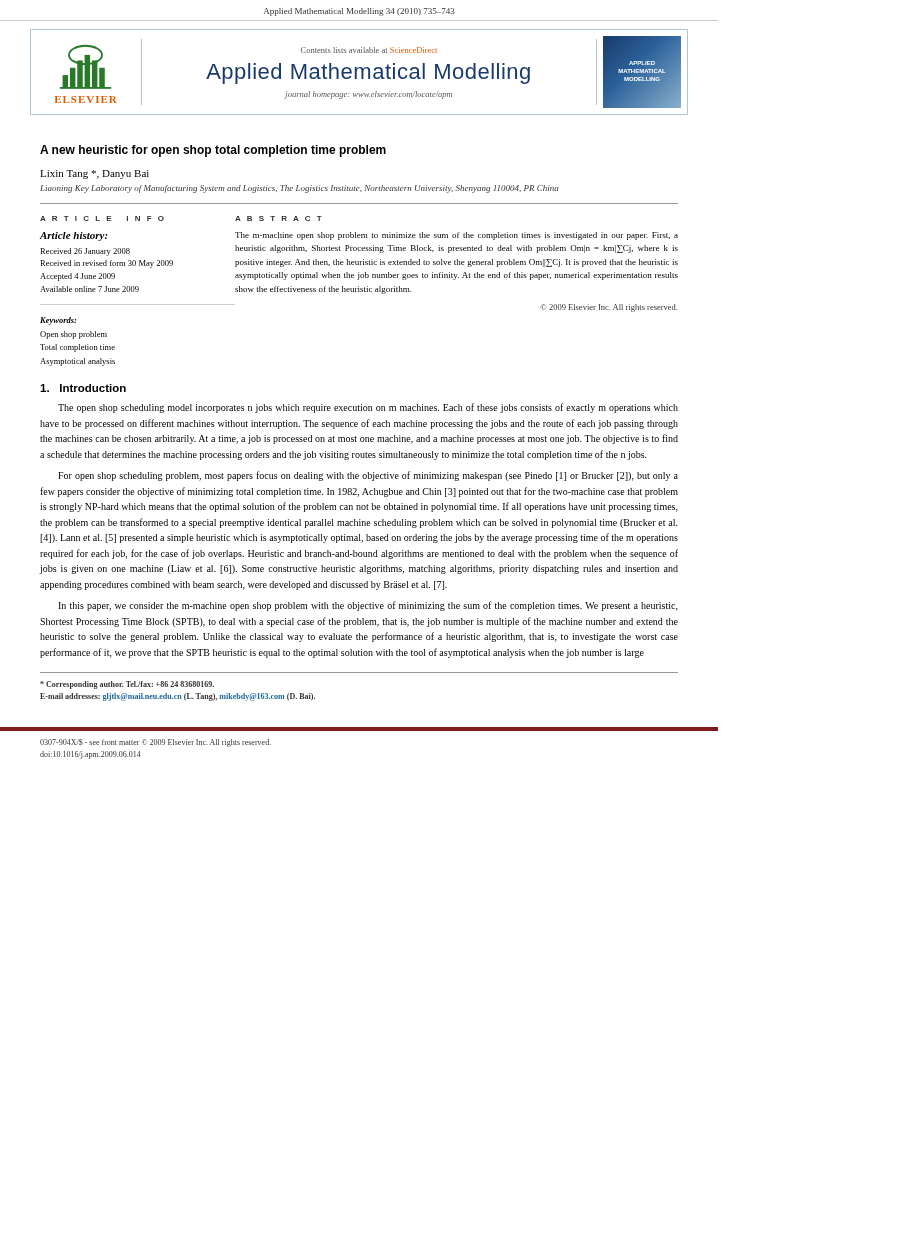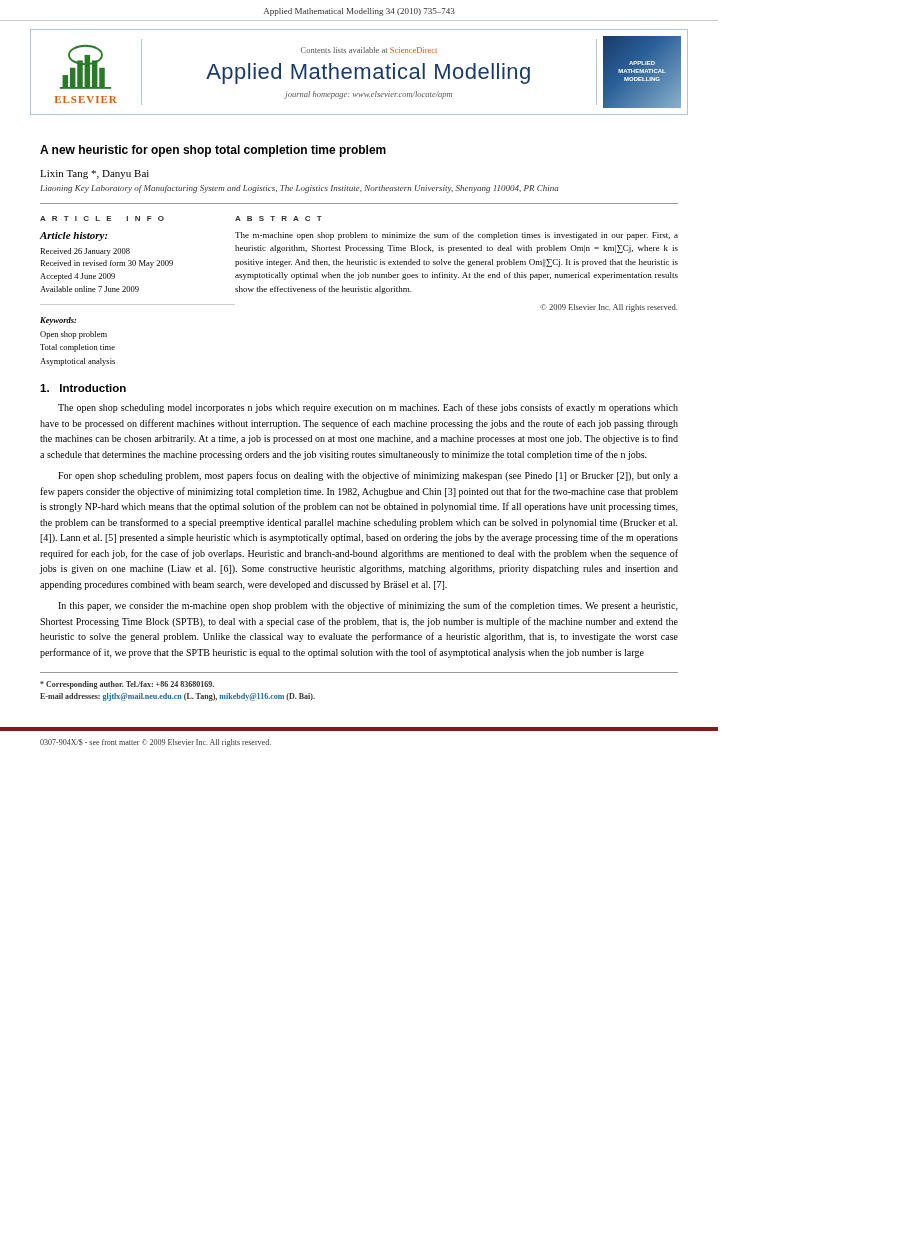--- a/index.html
+++ b/index.html
@@ -341,24 +341,25 @@
     </div>
 
     <div class="body-text">In this paper, we consider the m-machine open shop problem with the objective of minimizing the sum of the completion times. We present a heuristic, Shortest Processing Time Block (SPTB), to deal with a special case of the problem, that is, the job number is multiple of the machine number and extend the heuristic to solve the general problem. Unlike the classical way to evaluate the performance of a heuristic algorithm, that is, to investigate the worst case performance of it, we prove that the SPTB heuristic is equal to the optimal solution with the tool of asymptotical analysis when the job number is large</div>
 
     <div class="footnote-section">
       <div class="footnote-line">* Corresponding author. Tel./fax: +86 24 83680169.</div>
       <div class="footnote-line">
         <span>E-mail addresses: </span>
         <a class="footnote-link">gljtlx@mail.neu.edu.cn</a>
         <span> (L. Tang), </span>
-        <a class="footnote-link">mikebdy@116.com</a>
+        <a class="footnote-link">mikebdy@163.com</a>
         <span> (D. Bai).</span>
       </div>
     </div>
 
   </div>
 
   <div class="bottom-bar">
     <div class="bottom-bar-text">0307-904X/$ - see front matter © 2009 Elsevier Inc. All rights reserved.</div>
+    <div class="bottom-bar-text">doi:10.1016/j.apm.2009.06.014</div>
   </div>
 
 </div>
 
 </body></html>

